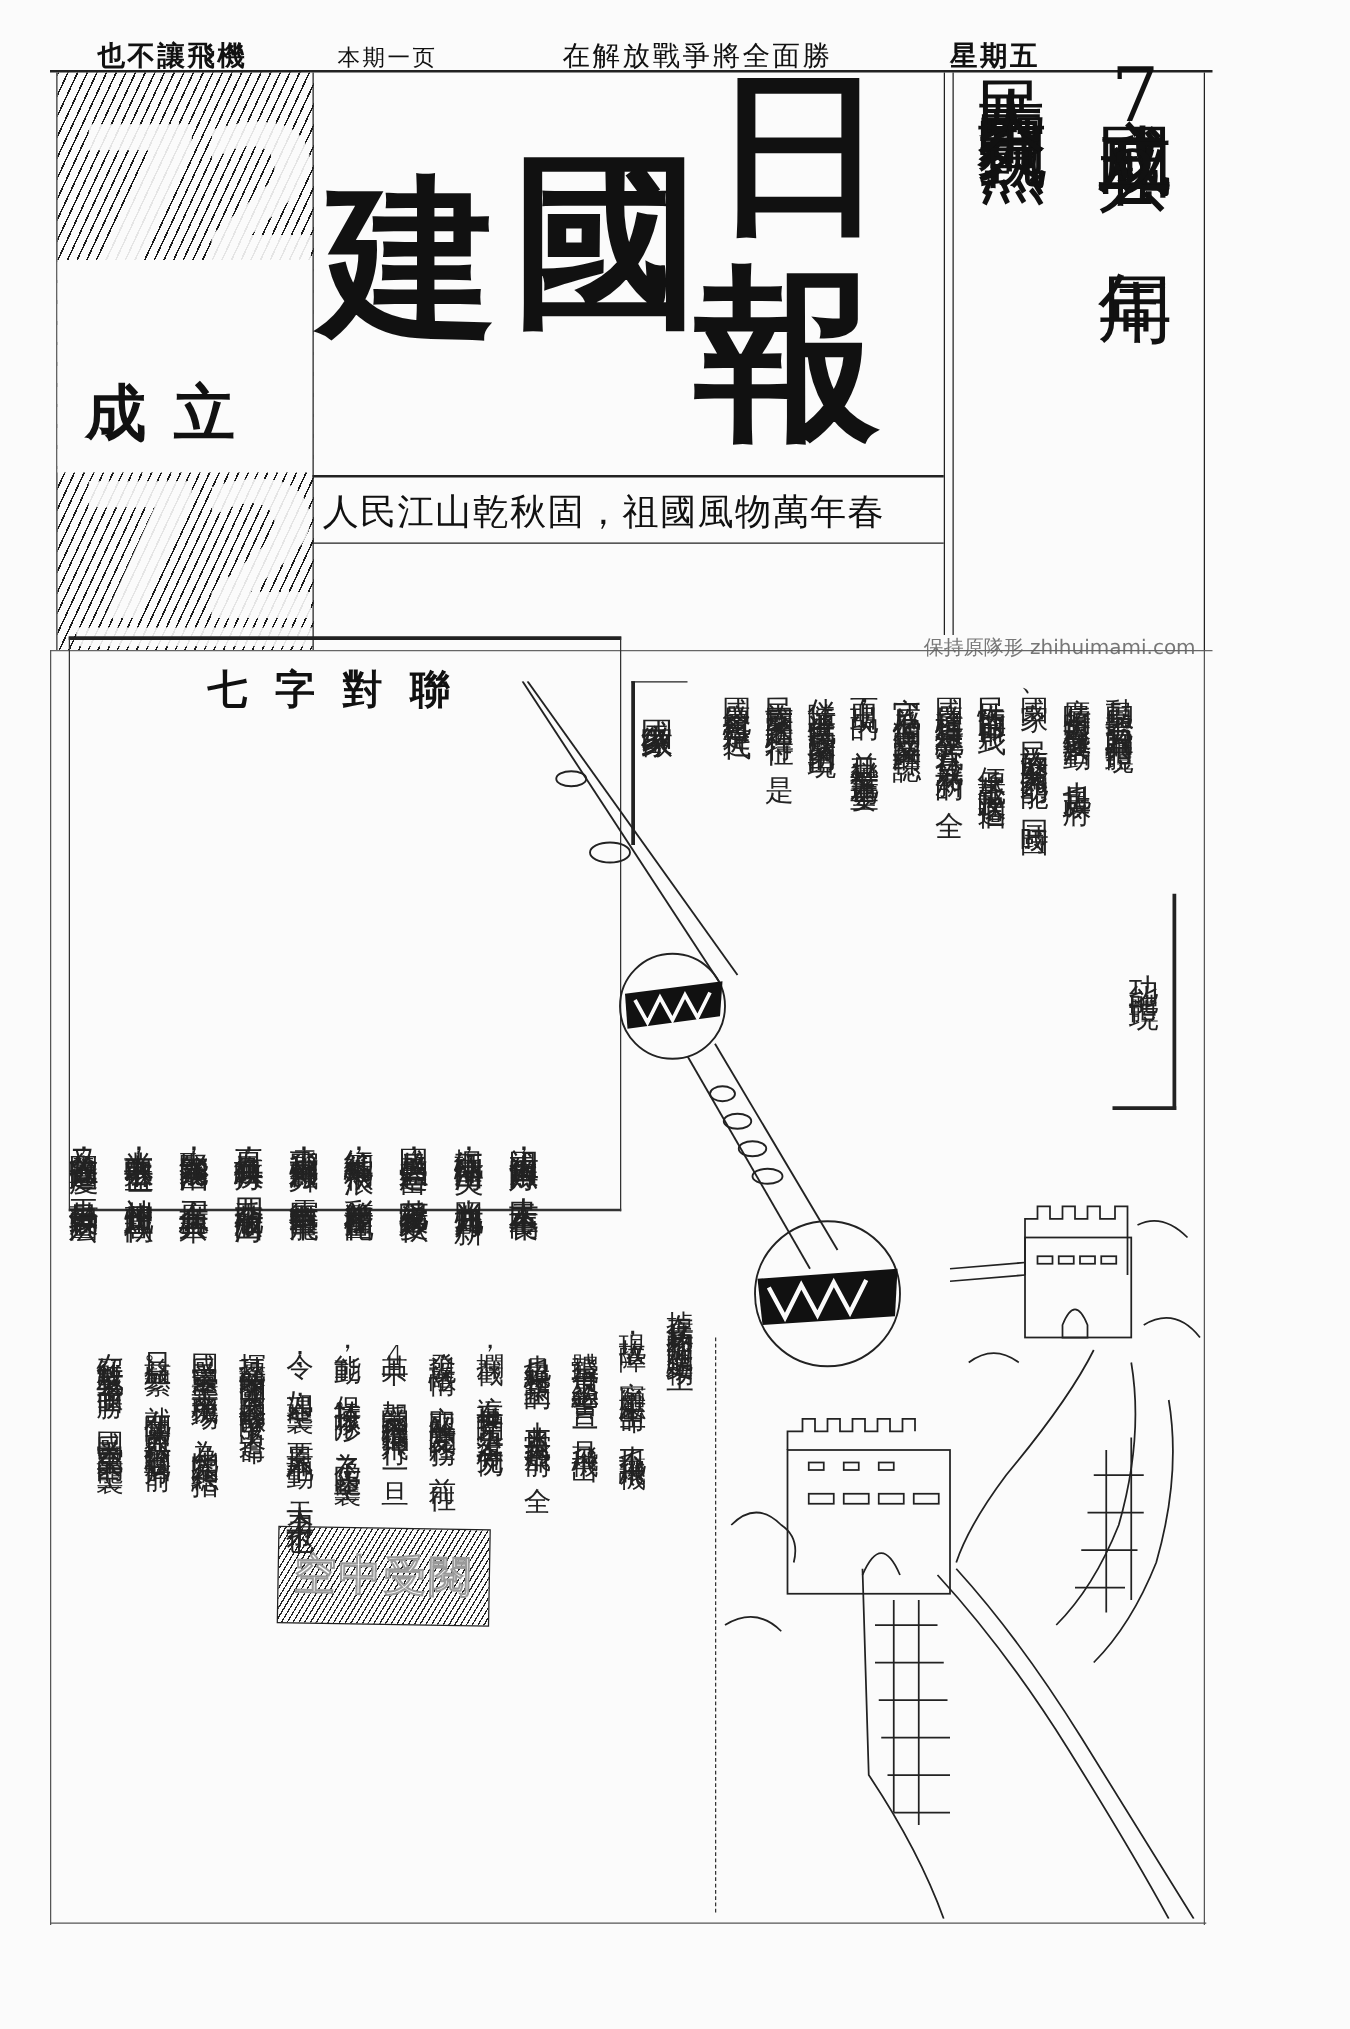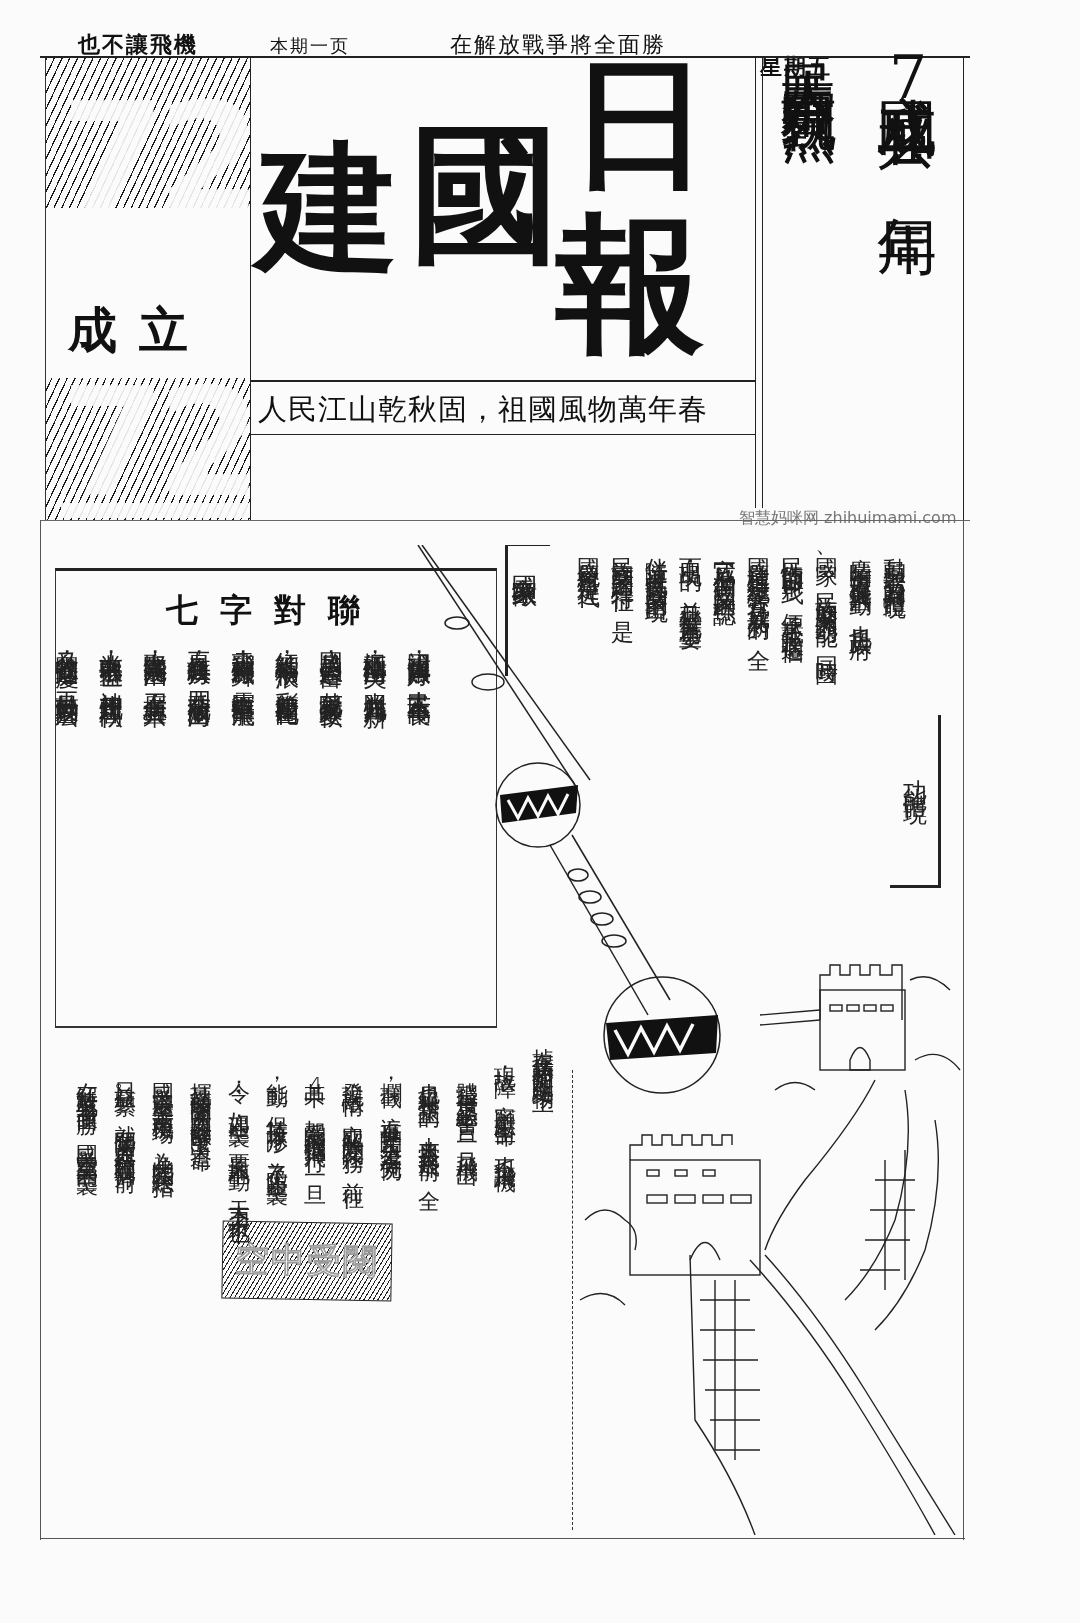--- a/index.html
+++ b/index.html
@@ -14,21 +14,21 @@
   .header-item{position:absolute;top:30px;font-size:22px;font-weight:bold;letter-spacing:2px;}
   .ghost72{position:absolute;font-family:"DejaVu Sans",sans-serif;font-weight:bold;color:#fbfbfb;
            font-size:150px;line-height:150px;letter-spacing:-8px;opacity:.9;text-decoration:underline;}
 </style>
 </head>
 <body>
 
 <div class="header-item" style="left:78px;">也不讓飛機</div>
 <div class="header-item" style="left:270px;font-size:18px;top:34px;font-weight:normal;">本期一页</div>
 <div class="header-item" style="left:450px;font-weight:normal;">在解放戰爭將全面勝</div>
-<div class="header-item" style="left:760px;margin-top:22px;">星期五</div>
+<div class="header-item" style="left:760px;">星期五</div>
 <div class="line" style="left:40px;top:56px;width:930px;height:2px;"></div>
 
 <div class="abs hatch" style="left:45px;top:58px;width:205px;height:462px;border-left:1px solid #333;">
   <div class="ghost72" style="left:15px;top:25px;">72</div>
   <div class="ghost72" style="left:15px;top:310px;">72</div>
   <div class="abs" style="left:0;top:150px;width:205px;height:170px;background:#fbfbfb;"></div>
   <div class="abs" style="left:22px;top:240px;font-size:49px;font-weight:bold;letter-spacing:22px;white-space:nowrap;">成立</div>
 </div>
 
 <div class="line" style="left:250px;top:58px;width:1px;height:462px;"></div>
@@ -42,27 +42,27 @@
 <div class="line" style="left:250px;top:380px;width:505px;height:2px;"></div>
 <div class="abs" style="left:258px;top:390px;font-size:29px;letter-spacing:1px;white-space:nowrap;">人民江山乾秋固，祖國風物萬年春</div>
 <div class="line" style="left:250px;top:434px;width:505px;height:1px;"></div>
 
 <div class="line" style="left:755px;top:58px;width:1px;height:462px;"></div>
 <div class="line" style="left:762px;top:58px;width:1px;height:462px;"></div>
 <div class="abs vert" style="left:778px;top:62px;font-size:56px;line-height:62px;letter-spacing:-6px;">熱烈祝賀中華人民</div>
 <div class="abs vert" style="left:875px;top:62px;font-size:60px;line-height:66px;letter-spacing:-4px;font-weight:500;">共和國成立72周年</div>
 <div class="line" style="left:963px;top:58px;width:1px;height:462px;"></div>
 
-<div class="abs" style="left:735px;top:508px;font-family:'DejaVu Sans',sans-serif;font-size:16px;color:#777;background:#fbfbfb;padding:0 4px;white-space:nowrap;">智慧妈咪网 zhihuimami.com</div>
+<div class="abs" style="left:735px;top:508px;font-family:'DejaVu Sans',sans-serif;font-size:16px;color:#777;background:#fbfbfb;padding:0 4px;white-space:nowrap;">保持原隊形 zhihuimami.com</div>
 
 <div class="line" style="left:40px;top:520px;width:930px;height:1px;background:#666;"></div>
 <div class="line" style="left:40px;top:520px;width:1px;height:1020px;background:#555;"></div>
 <div class="line" style="left:963px;top:520px;width:1px;height:1020px;background:#555;"></div>
 
-<div class="abs" style="left:55px;top:568px;width:440px;height:455px;border-top:3px solid #222;border-left:1px solid #333;border-bottom:2px solid #333;border-right:1px solid #333;">
+<div class="abs" style="left:55px;top:509px;width:440px;height:455px;border-top:3px solid #222;border-left:1px solid #333;border-bottom:2px solid #333;border-right:1px solid #333;text-align:right;">
   <div class="abs" style="left:110px;top:18px;font-size:32px;letter-spacing:22px;font-weight:bold;white-space:nowrap;">七字對聯</div>
   <div class="abs" style="right:58px;top:62px;display:flex;flex-direction:row-reverse;gap:6px;">
     <div class="vert col-text" style="font-size:24px;line-height:38px;letter-spacing:2px;height:380px;">祖國山河無限好，人民天下萬年長</div>
     <div class="vert col-text" style="font-size:24px;line-height:38px;letter-spacing:2px;height:380px;">楓紅兩岸山河美，光照九州日月新</div>
     <div class="vert col-text" style="font-size:24px;line-height:38px;letter-spacing:2px;height:380px;">國趋昌盛人趋富，花愛陽春果愛秋</div>
     <div class="vert col-text" style="font-size:24px;line-height:38px;letter-spacing:2px;height:380px;">紅箋細寫千秋浪，彩筆精描四化圖</div>
     <div class="vert col-text" style="font-size:24px;line-height:38px;letter-spacing:2px;height:380px;">雲飛神州彩鳳舞，霞舞中華巨龍飛</div>
     <div class="vert col-text" style="font-size:24px;line-height:38px;letter-spacing:2px;height:380px;">五星旗紅映日月，四季花放妝山河</div>
     <div class="vert col-text" style="font-size:24px;line-height:38px;letter-spacing:2px;height:380px;">大聚賢能同治國，廣召志士共興華</div>
     <div class="vert col-text" style="font-size:24px;line-height:38px;letter-spacing:2px;height:380px;">大業中興歌盛世，神州此日正高秋</div>

